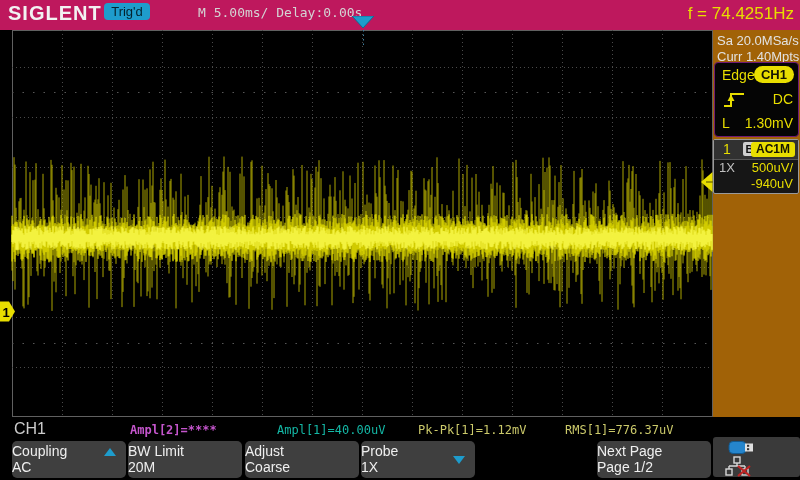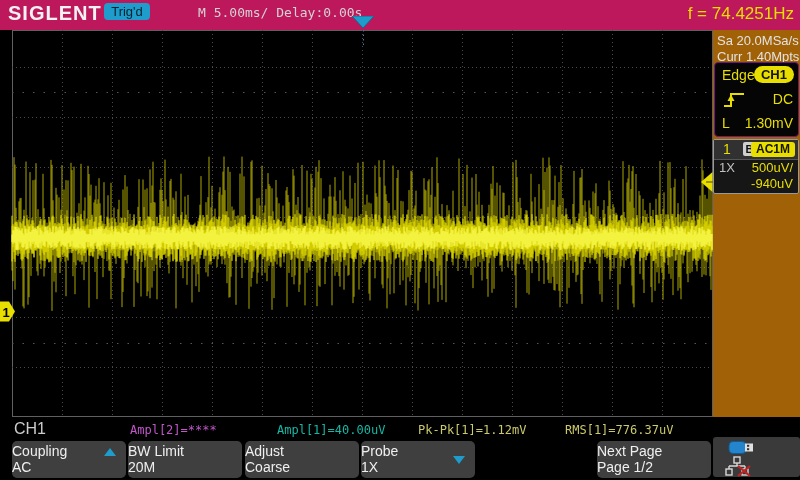--- a/index.html
+++ b/index.html
@@ -47,21 +47,21 @@
   .ch-row{position:relative;height:16px;line-height:16px;}
   .ch-row .lft{position:absolute;left:5px;color:#c0c0c0;}
   .ch-row .rgt{position:absolute;right:5px;color:var(--accent-yellow);text-align:center;}
 
   
   .meas-row{position:absolute;left:0;top:417px;width:800px;height:23px;background:#000;
        font-family:"DejaVu Sans Mono",monospace;}
   .meas-ch{position:absolute;left:14px;top:3px;font-family:"Liberation Sans",sans-serif;
        font-size:16px;color:#cccccc;}
   .meas-item{position:absolute;top:6px;font-size:12px;}
-  .mi0{left:130px;} .mi1{left:277px;} .mi2{left:418px;} .mi3{left:565px;}
+  .mi0{left:130px;font-weight:bold;} .mi1{left:277px;} .mi2{left:418px;} .mi3{left:565px;}
 
   
   .menubar{position:absolute;left:0;top:440px;width:800px;height:40px;background:#000;}
   .menu-btn{position:absolute;top:1px;width:114px;height:37px;background:var(--menu-btn-bg);
        border-radius:5px;color:#efefef;cursor:pointer;}
   .menu-btn .l1{display:block;font-size:14px;margin-top:2px;line-height:16px;}
   .menu-btn .l2{display:block;font-size:14px;line-height:16px;}
   .mb0{left:12px;} .mb1{left:128px;} .mb2{left:245px;} .mb3{left:361px;} .mb4{left:597px;}
   .arrow-up,.arrow-down{position:absolute;width:0;height:0;border-left:6px solid transparent;
        border-right:6px solid transparent;}

